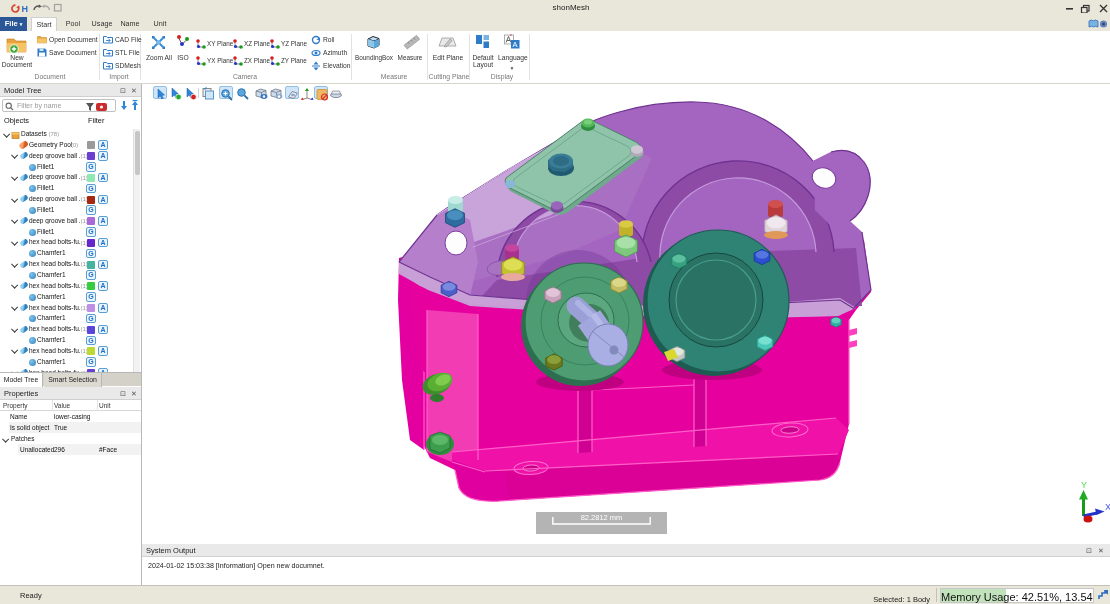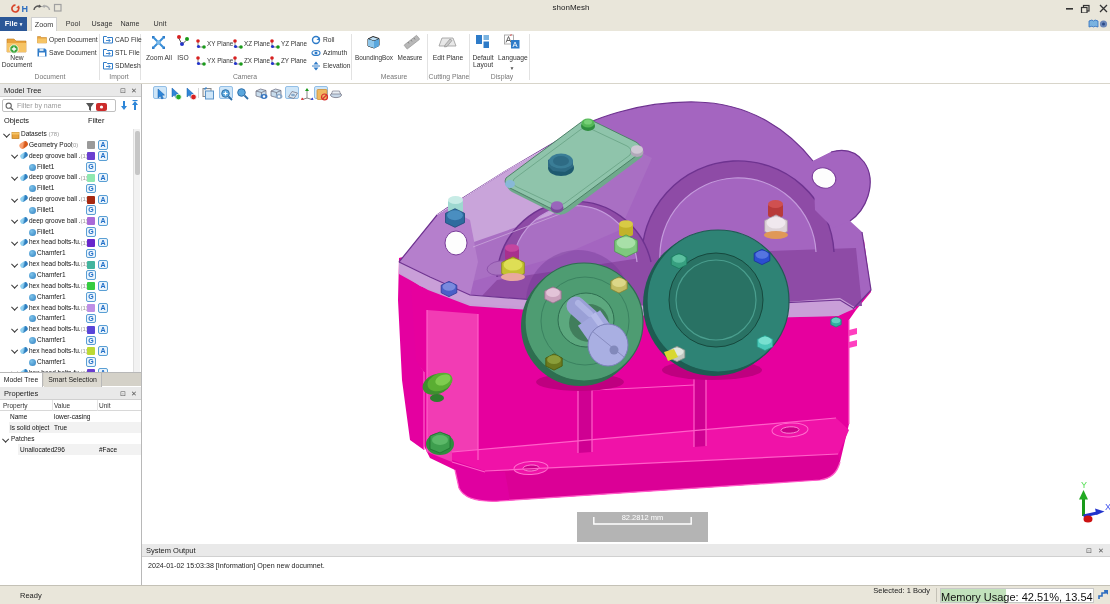--- a/index.html
+++ b/index.html
@@ -31,21 +31,21 @@
 #props{position:absolute;left:0;top:316px;width:141px;height:185px;background:#fff}
 .prow{position:relative;height:11px;font-size:6.5px;color:#111;white-space:nowrap}
 .prow span{position:absolute;top:1.5px}
 #sysout{position:absolute;left:142px;top:544px;width:968px;height:41px;background:#fff;border-top:1px solid #c8c8c8}
 #statusbar{position:absolute;left:0;top:585px;width:1110px;height:19px;background:#e9e6da;border-top:1px solid #c4c1b6;font-size:7.5px;color:#222}
 #viewport{position:absolute;left:142px;top:84px;width:968px;height:460px;background:#fff}
 #vtoolbar{position:absolute;left:0;top:1px;width:968px;height:15px;background:#fff}
 .vico{position:absolute;top:1px;width:14px;height:13px;border-radius:2px}
 .vico.hl{background:#cfe6f8;border:1px solid #93bfe6}
 .vsep{position:absolute;top:3px;width:1px;height:10px;background:#d5d5d5}
-#scalebar{position:absolute;left:435px;top:428px;width:131px;height:30px;background:#b4b4b4}
+#scalebar{position:absolute;left:394px;top:428px;width:131px;height:22px;background:#b4b4b4}
 #scalebar .lab{position:absolute;left:0;top:1px;width:131px;text-align:center;font-size:7.5px;color:#fff}
 </style></head>
 <body>
 
 <div id="titlebar">
   <svg class="abs" style="left:6px;top:2px" width="160" height="12" viewBox="0 0 160 12">
     <path d="M9.5 3.2 A3.4 3.4 0 1 0 12.4 5.2" fill="none" stroke="#d8452a" stroke-width="1.7"></path>
     <path d="M13.6 6.6 l-3.4 -1.2 l2.9 -2.2 z" fill="#d8452a"></path>
     <text x="15.5" y="9.5" font-size="9" font-weight="bold" fill="#2e6fc0" font-family="Liberation Sans">H</text>
     <path d="M28 8 a4 4 0 0 1 6.2 -3.3" fill="none" stroke="#555" stroke-width="1.4"></path>
@@ -58,21 +58,21 @@
   <svg class="abs" style="left:1066px;top:4px" width="42" height="9" viewBox="0 0 42 9">
     <rect x="0" y="4" width="7" height="1.6" fill="#333"></rect>
     <rect x="17.5" y="1.5" width="5.5" height="5.5" fill="none" stroke="#333" stroke-width="1.2"></rect>
     <rect x="15.5" y="3.5" width="5.5" height="5.5" fill="#e9e6da" stroke="#333" stroke-width="1.2"></rect>
     <path d="M34 1 l7 7 M41 1 l-7 7" stroke="#333" stroke-width="1.3"></path>
   </svg>
 </div>
 
 <div id="menubar">
   <div id="filebtn">File <span style="font-size:5px">▾</span></div>
-  <div class="menu" style="left:31px;width:26px;background:#fff;border:1px solid #d0d0d0;border-bottom:0">Zoom</div>
+  <div class="menu" style="left:31px;width:26px;background:#fff;border:1px solid #d0d0d0;border-bottom:0">Start</div>
   <div class="menu" style="left:60px;width:26px">Pool</div>
   <div class="menu" style="left:89px;width:26px">Usage</div>
   <div class="menu" style="left:119px;width:22px">Name</div>
   <div class="menu" style="left:148px;width:24px">Unit</div>
   <svg class="abs" style="left:1088px;top:2px" width="20" height="10" viewBox="0 0 20 10">
     <path d="M1 2 q3.5 -2 4.5 0 q1 -2 4.5 0 v6 q-3.5 -1.5 -4.5 0 q-1 -1.5 -4.5 0 z" fill="#7ab3e0" stroke="#2e6fc0" stroke-width="0.8"></path>
     <circle cx="15.5" cy="5" r="3.6" fill="#6a86b8"></circle>
       <circle cx="15.5" cy="5" r="1.5" fill="#2a4a88"></circle>
   </svg>
 </div>
@@ -663,21 +663,21 @@
   </svg>
 </div>
 
 <div class="phead" style="position:absolute;left:142px;top:544px;width:968px;height:13px;background:#e9e9e9;border-bottom:1px solid #d0d0d0;z-index:5">System Output<span class="pico" style="left:944px;position:absolute">⊡</span><span class="pico" style="left:956px;position:absolute">✕</span></div>
 <div id="sysout">
     <div style="position:absolute;left:6px;top:17px;font-size:7.1px;color:#222">2024-01-02 15:03:38 [Information] Open new documnet.</div>
   </div>
 
 <div id="statusbar">
   <div class="abs" style="left:20px;top:5px">Ready</div>
-  <div class="abs" style="left:860px;top:0;width:70px;text-align:right">Selected: 1 Body</div>
+  <div class="abs" style="left:860px;top:9px;width:70px;text-align:right">Selected: 1 Body</div>
   <div class="abs" style="left:936px;top:2px;width:1px;height:14px;background:#c4c1b6"></div>
   <div class="abs" style="left:940px;top:1.5px;width:154px;height:15px;background:#fff;border:1px solid #c8c8c8">
     <div class="abs" style="left:0;top:0;width:65px;height:13px;background:#c2e2bc"></div>
     <div class="abs" style="left:0;top:2.5px;width:154px;font-size:11px;color:#111">Memory Usage: 42.51%, 13.54 GiB / 31.86 GiB</div>
   </div>
   <svg class="abs" style="left:1098px;top:4px" width="10" height="10" viewBox="0 0 10 10">
       <path d="M1 9 v-3 h3 v-3 h3 V1 l3 3" fill="none" stroke="#2e6fc0" stroke-width="1.6"></path>
       <path d="M6 0 l4 0 l0 4 z" fill="#2e6fc0"></path>
     </svg>
 </div>

